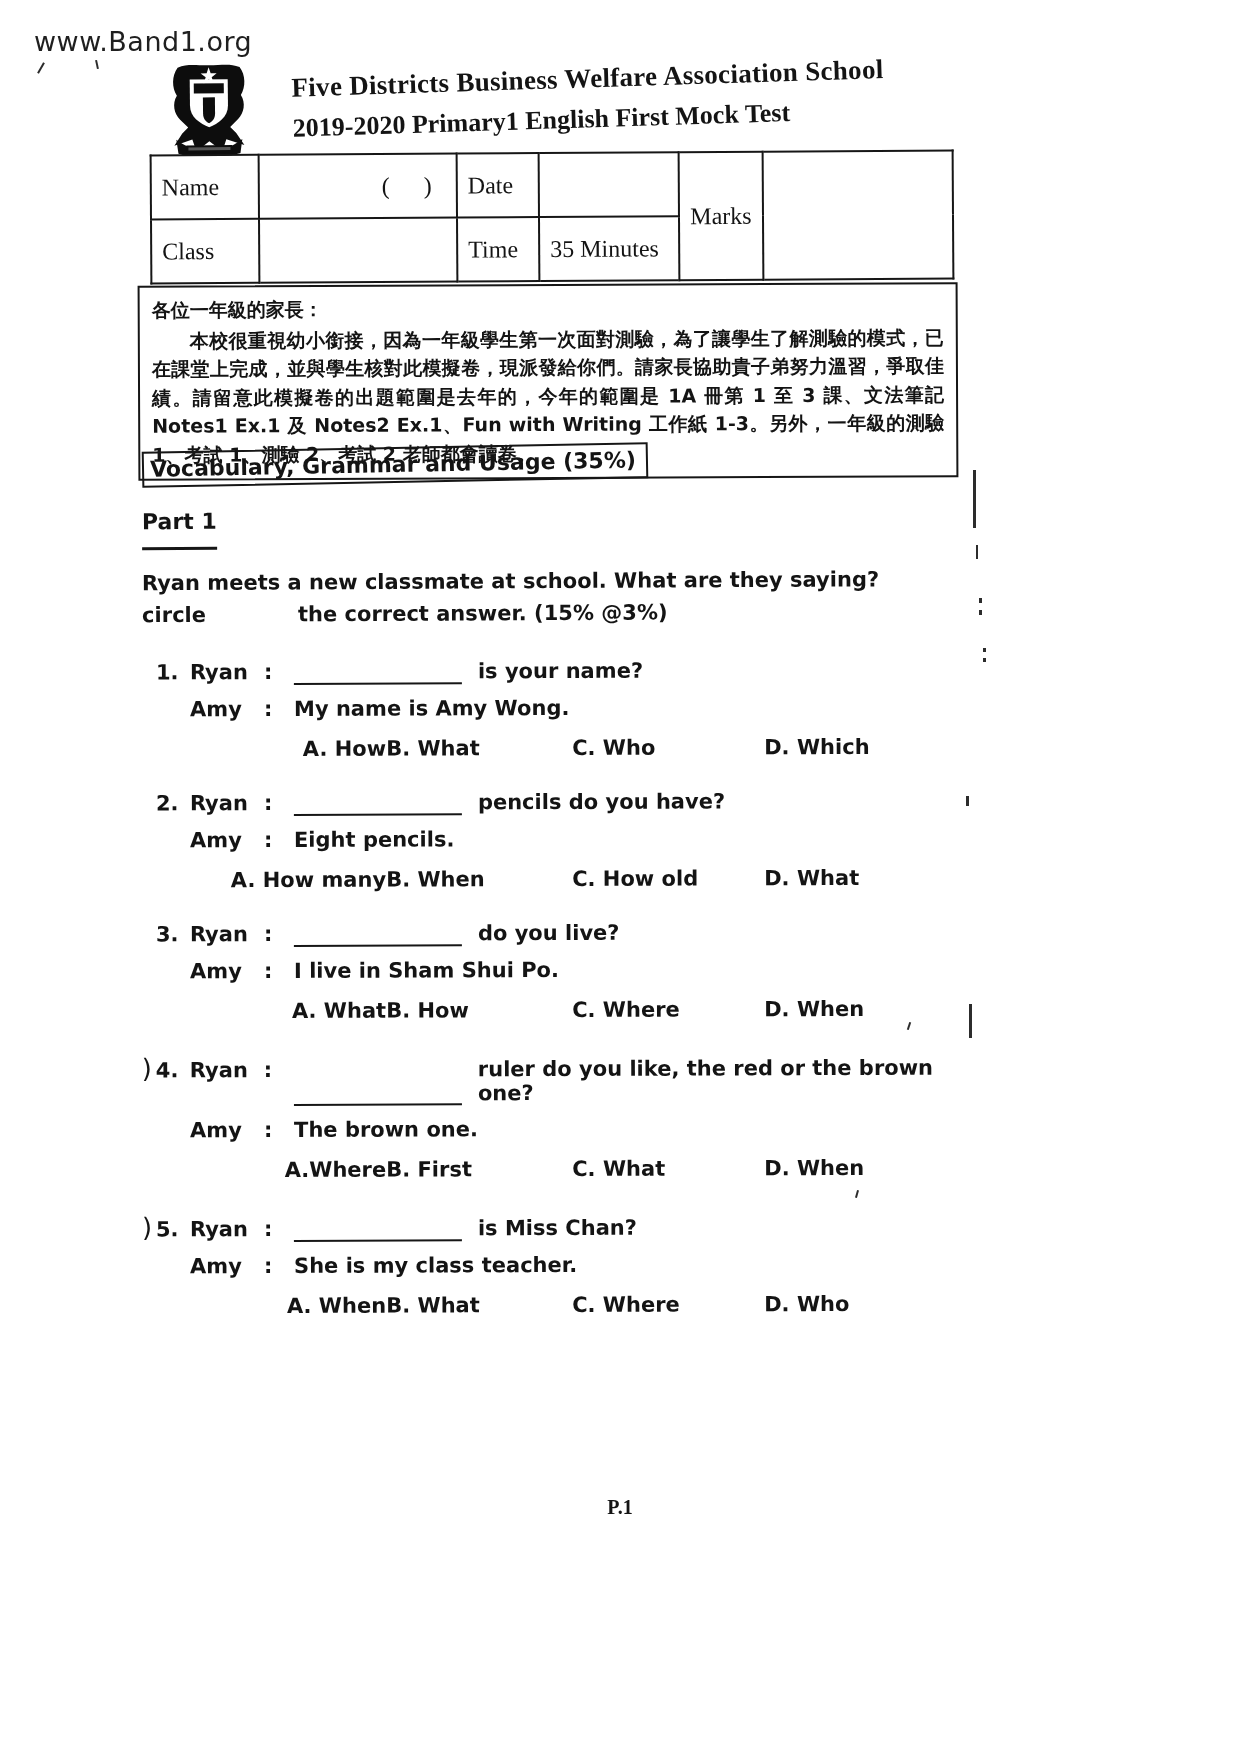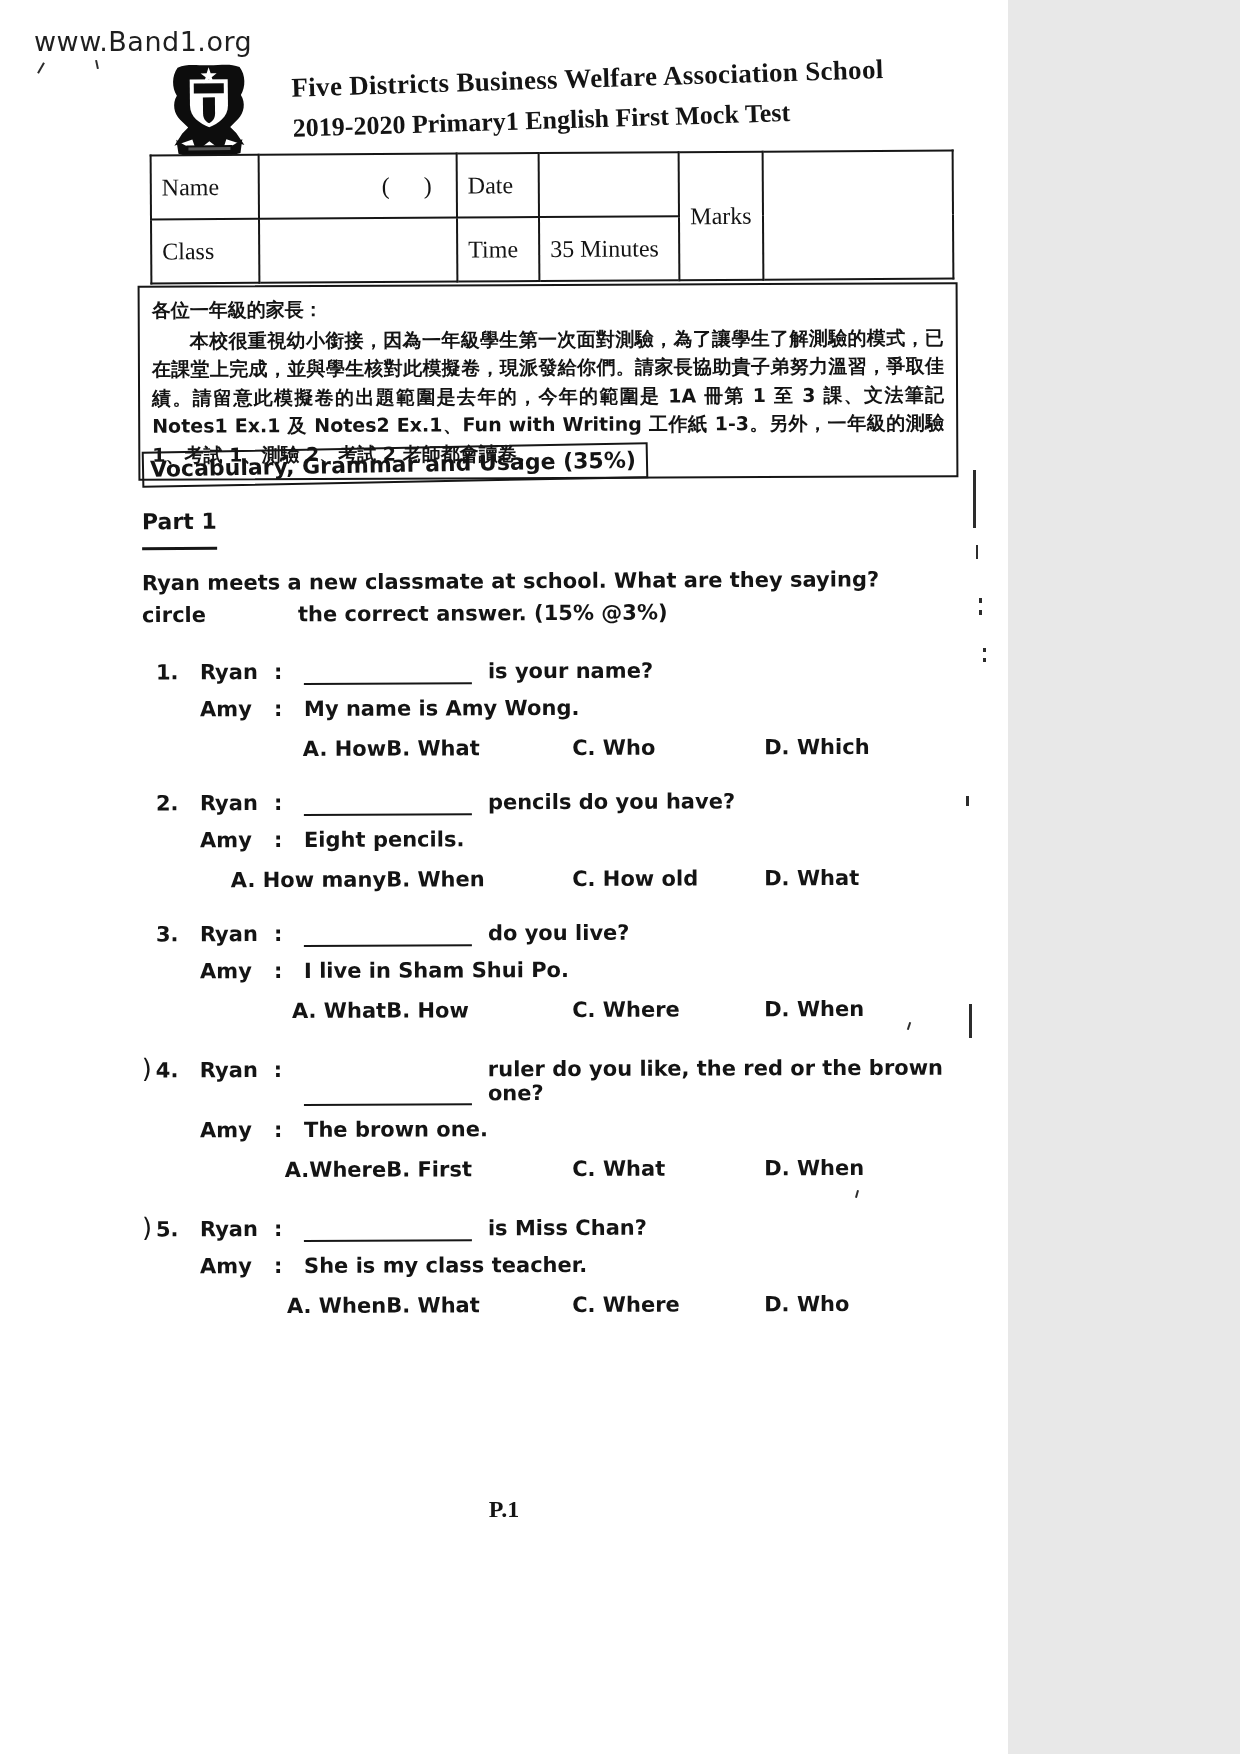--- a/index.html
+++ b/index.html
@@ -1,18 +1,18 @@
 <!DOCTYPE html>
 <html><head>
 <meta charset="utf-8">
 <style>
   html,body{margin:0;padding:0;background:#e8e8e8;}
   .page{
     position:relative;
-    width:1008px;height:1754px;
+    width:1240px;height:1754px;
     background:#ffffff;
     font-family:"DejaVu Sans",sans-serif;
     color:#141414;
     overflow:hidden;
   }
   .serif{font-family:"Liberation Serif","DejaVu Serif",serif;}
   .comic{font-family:"DejaVu Sans",sans-serif;}
 
   
   .watermark{position:absolute;top:26px;left:34px;font-size:27px;color:#1f1f1f;letter-spacing:.5px;}
@@ -49,34 +49,34 @@
             font-size:22px;font-weight:bold;transform:rotate(-1.1deg);}
   .part{margin-top:26px;font-size:22px;font-weight:bold;display:inline-block;
         border-bottom:3px solid #161616;padding-bottom:13px;transform:rotate(-0.4deg);}
   .instr{margin-top:16px;font-size:21px;font-weight:600;line-height:1.5;transform:rotate(-0.3deg);}
   .instr-l2 .gap{display:inline-block;width:92px;}
 
   .question{margin-top:30px;font-size:21px;font-weight:600;transform:rotate(-0.2deg);}
   .q-line{display:flex;align-items:baseline;margin-bottom:4px;}
   .q-pre{width:14px;flex:none;font-size:26px;font-weight:400;}
   .q-num{width:34px;flex:none;}
-  .q-speaker{width:74px;flex:none;margin-left:10px;}
+  .q-speaker{width:74px;flex:none;}
   .q-colon{width:30px;flex:none;text-align:left;}
   .q-blank{width:168px;flex:none;border-bottom:2.6px solid #161616;height:1.1em;margin-right:16px;align-self:flex-end;}
   .q-amyrow{margin-top:12px;}
   .q-opts{display:flex;margin-top:16px;margin-left:48px;margin-bottom:6px;}
   .opt{flex:none;}
   .opt-a{width:196px;text-align:right;}
   .opt-b{width:186px;}
   .opt-c{width:192px;}
   .opt-d{width:200px;}
 
   
   .footer{position:absolute;top:1496px;left:0;width:100%;text-align:center;
-          font-size:24px;font-weight:bold;}
+          font-size:20px;font-weight:bold;}
 
   
   .art{position:absolute;background:#2c2c2c;}
 </style>
 </head>
 <body>
 
 <div class="page">
 
   <div class="watermark">www.Band1.org</div>

